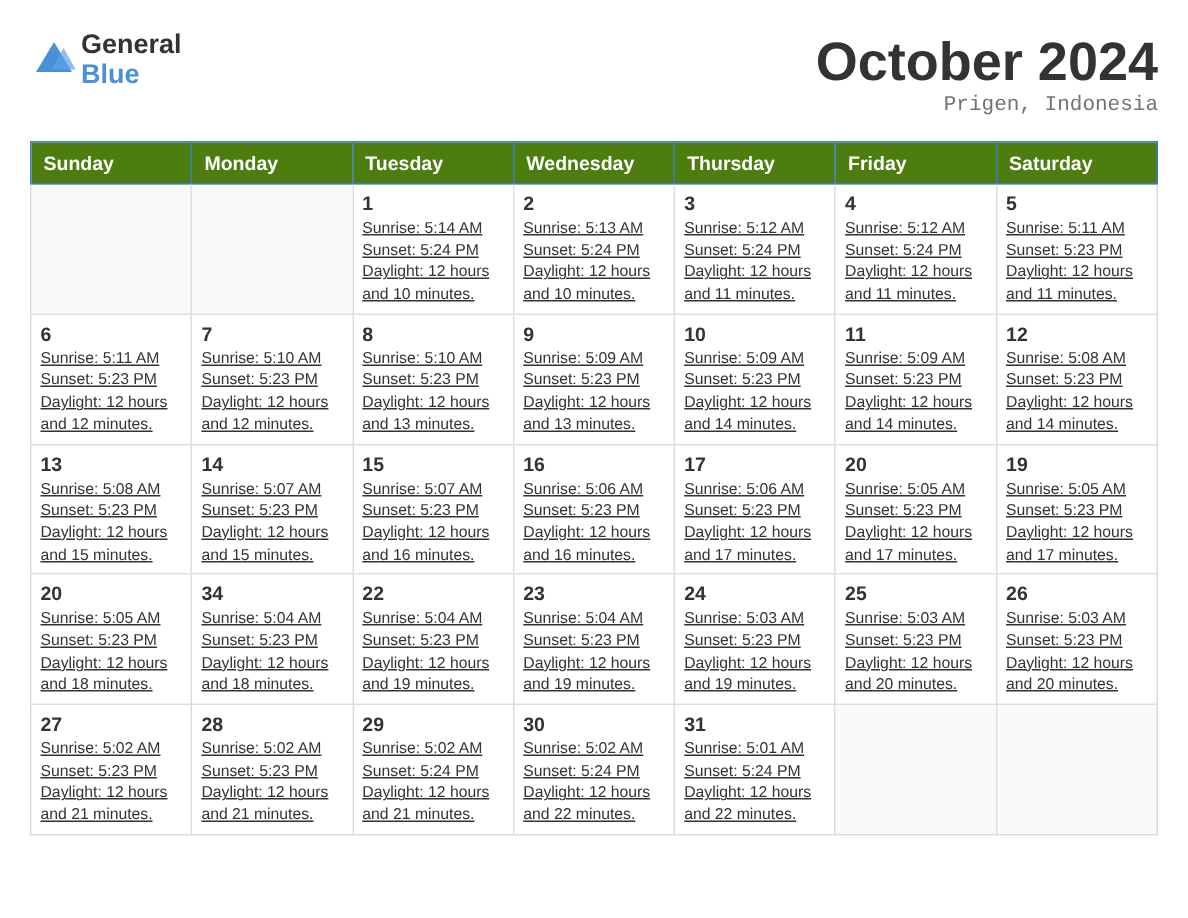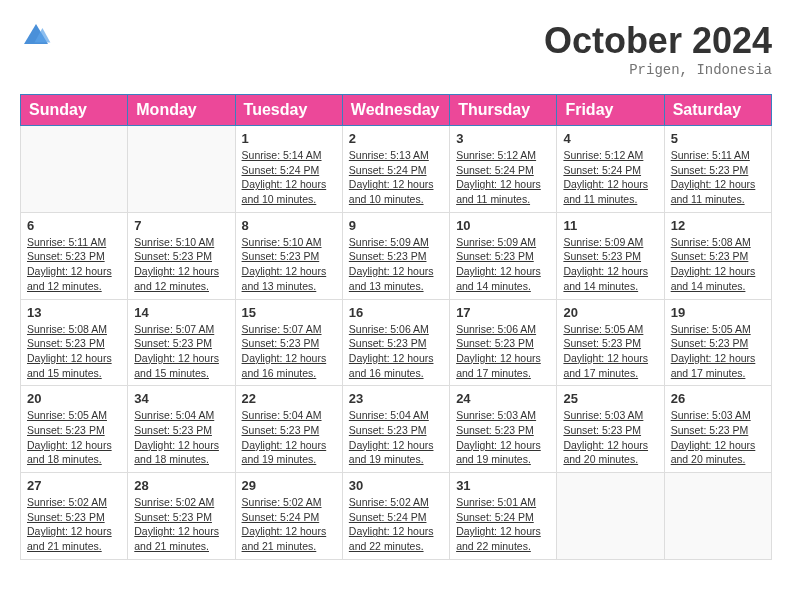--- a/index.html
+++ b/index.html
@@ -53,25 +53,25 @@
       font-size: 14px;
       color: #737373;
       font-family: Liberation Mono, monospace;
     }
     .calendar {
       width: 100%;
       border-collapse: collapse;
       border: 1px solid #ccc;
     }
     .calendar th {
-      background-color: #ec4899;
+      background-color: #4d7c0f;
       color: #fff;
       text-align: left;
       padding: 6px 8px;
-      font-size: 16px;
+      font-size: 13px;
       border: 1px solid #3a7fc0;
     }
     .calendar td {
       border: 1px solid #ddd;
       vertical-align: top;
       padding: 5px 6px;
       width: calc(100% / 7);
       min-height: 80px;
       font-size: 11px;
       color: #333;
@@ -95,20 +95,24 @@
   </style>
 </head>
 <body>
 
 <div class="header">
   <div class="logo">
     <svg class="logo-icon" viewBox="0 0 40 40">
       <polygon points="20,5 35,30 5,30" fill="#4a90d9"></polygon>
       <polygon points="28,10 38,28 18,28" fill="#5ba3e8" opacity="0.7"></polygon>
     </svg>
+    <div class="logo-text">
+      <span class="logo-general">General</span>
+      <span class="logo-blue">Blue</span>
+    </div>
   </div>
   <div class="title-section">
     <div class="month-title">October 2024</div>
     <div class="subtitle">Prigen, Indonesia</div>
   </div>
 </div>
 
 <table class="calendar">
   <thead>
     <tr>

